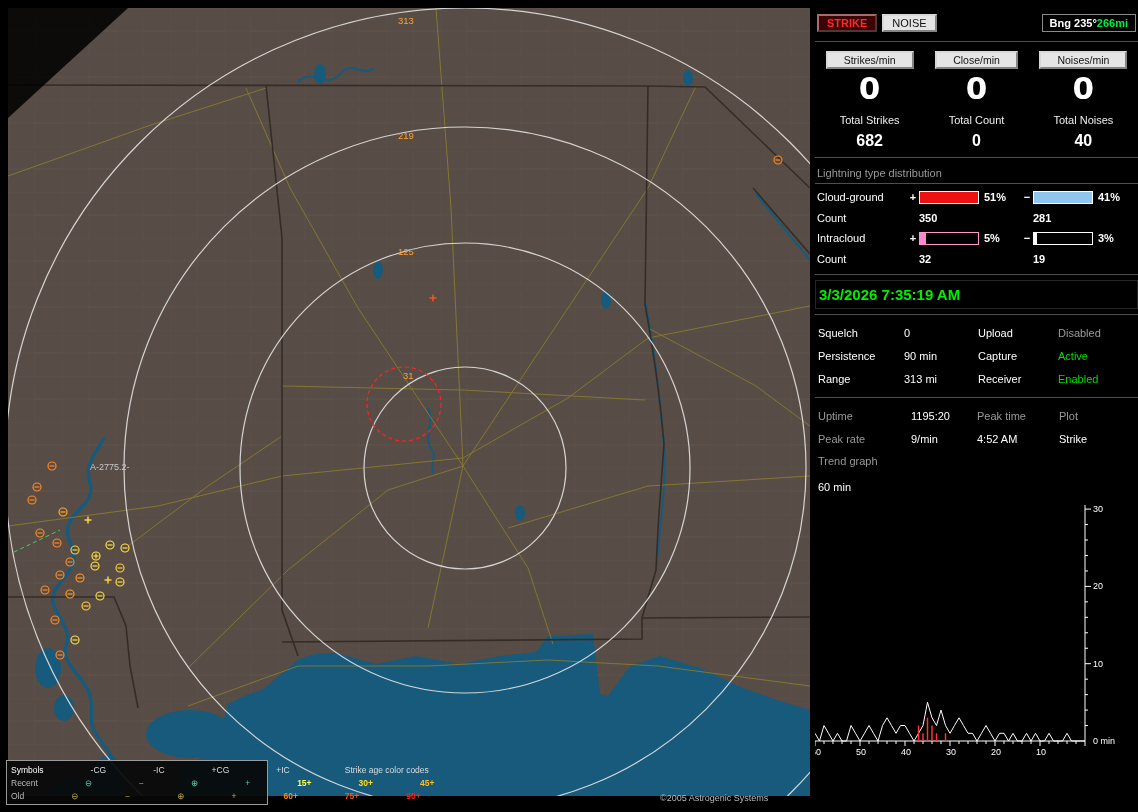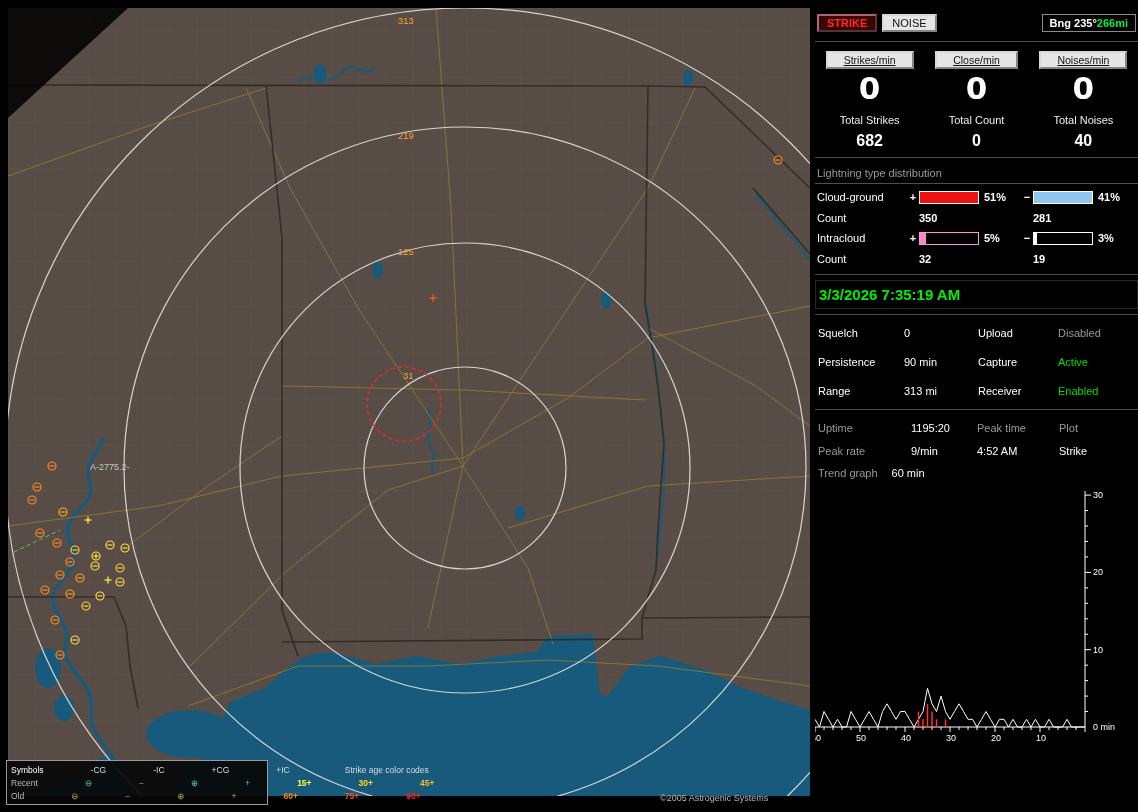--- a/index.html
+++ b/index.html
@@ -21,38 +21,38 @@
   .sep{border-top:1px solid #4e4e4e;margin:5px 0;}
   .top-row{display:flex;gap:5px;align-items:center;padding:6px 2px 4px 2px;}
   .btn{font-family:"Liberation Sans",sans-serif;font-size:11px;padding:1px 8px;
        border:2px outset #d8d8d8;background:#e5e5e5;color:#111;cursor:pointer;}
   .strike-btn{background:#3c0505;color:#ff2a2a;font-weight:bold;border:2px outset #a86a6a;}
   .bearing-box{margin-left:auto;border:1px solid #8a8a8a;background:#000;display:flex;
                padding:2px 7px;font-weight:bold;font-size:11px;}
   .bearing-value{color:#00ee44;}
   .counters{display:flex;justify-content:space-between;padding:4px 2px 2px 2px;text-align:center;}
   .counter{width:33%;display:flex;flex-direction:column;align-items:center;}
-  .rate-btn{font-size:10.5px;padding:1px 16px;text-decoration:underline;}
+  .rate-btn{font-size:10.5px;padding:1px 16px;}
   .big-zero{font-family:"DejaVu Sans",sans-serif;font-size:31px;font-weight:bold;line-height:1.05;margin:3px 0 4px;}
   .total-label{font-size:11px;margin-top:5px;color:#eee;}
   .total-value{font-size:16px;font-weight:bold;margin-top:6px;}
   .dist-title{color:#999;padding:4px 2px 4px 2px;border-bottom:1px solid #4e4e4e;margin-bottom:3px;}
   .dist-bars-row,.count-row{display:grid;grid-template-columns:90px 12px 60px 42px 12px 60px 32px;
        align-items:center;padding:4px 2px;}
   .dist-label{font-weight:normal;}
   .sign{font-weight:bold;text-align:center;}
   .bar{height:11px;border:1px solid #fff;background:#000;position:relative;}
   .bar .fill{position:absolute;left:0;top:0;bottom:0;}
   .pct{font-weight:bold;padding-left:5px;}
   .cnt{font-weight:bold;}
   .datetime{color:#00ee00;font-weight:bold;font-size:15px;padding:5px 3px;border:1px solid #262626;margin:4px 0;}
-  .settings{display:grid;grid-template-columns:86px 74px 80px 75px;row-gap:17px;padding:7px 3px;}
+  .settings{display:grid;grid-template-columns:86px 74px 80px 75px;row-gap:11px;padding:7px 3px;}
   .stats{display:grid;grid-template-columns:93px 66px 82px 74px;row-gap:11px;padding:7px 3px 2px 3px;}
   .muted{color:#999;}
-  .trend-row{display:flex;gap:14px;padding:8px 3px 2px 3px;}
+  .trend-row{display:flex;gap:14px;padding:8px 3px 2px 3px;flex-direction:column;}
   #trend-svg{display:block;margin-top:6px;font-family:"Liberation Sans",sans-serif;}
 </style>
 </head>
 <body>
 
 <div class="app">
 
   <div class="map-wrap">
     <svg id="map-svg" width="802" height="788" viewBox="0 0 802 788">
       <defs>

